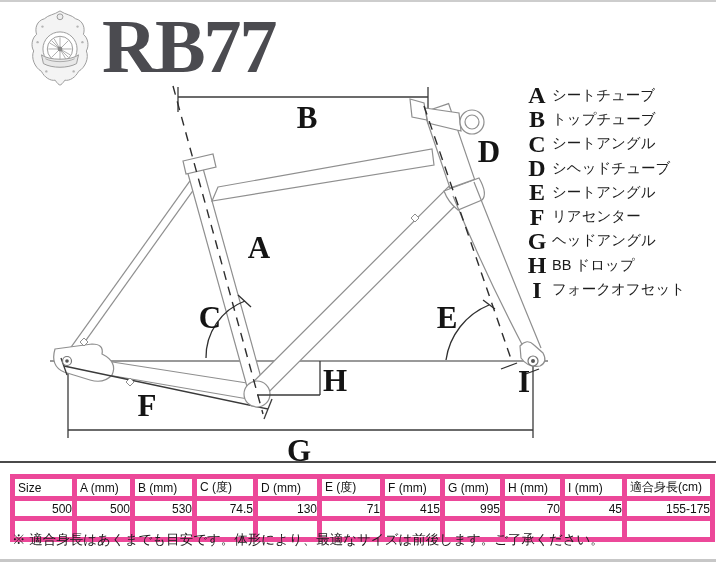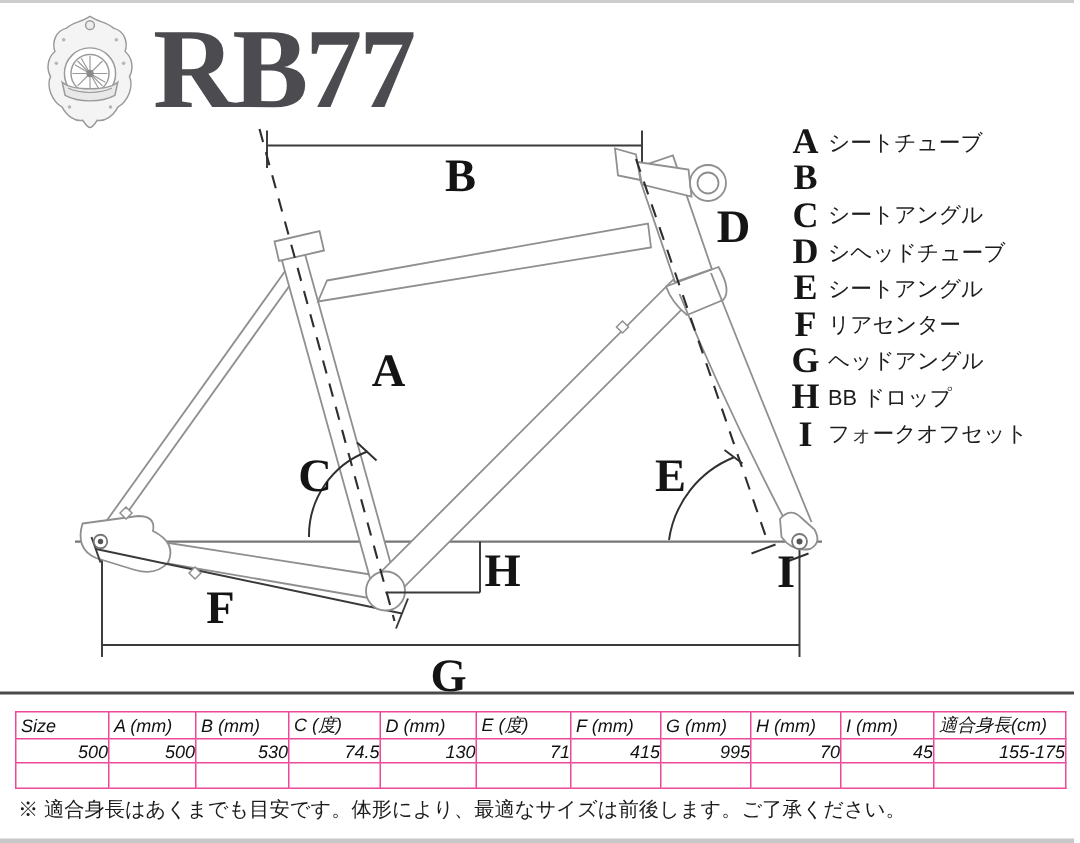--- a/index.html
+++ b/index.html
@@ -25,22 +25,22 @@
   .legend-key{width:30px;text-align:center;font-family:"Liberation Serif",serif;
               font-weight:bold;font-size:24px;color:#161616;line-height:1;}
   .legend-label{font-size:14.5px;color:#1c1c1c;white-space:nowrap;text-align:center;}
 
   
   .rule{position:absolute;left:0;top:461px;width:720px;height:2px;background:#4a4a4a;}
 
   
   table.spec{position:absolute;left:10px;top:474px;border-collapse:collapse;table-layout:fixed;
              font-size:12px;color:#111;}
-  table.spec td{border:1px solid #ec4899;padding:0 0 0 3px;height:14px;overflow:hidden;
-                white-space:nowrap;font-style:italic;}
+  table.spec td{border:5px solid #ec4899;padding:0 0 0 3px;height:14px;overflow:hidden;
+                white-space:nowrap;}
   table.spec tr.vals td{text-align:right;padding:0;height:15px;}
   table.spec tr.blank td{height:16px;}
 
   .footnote{position:absolute;left:12px;top:531px;font-size:13.5px;color:#1c1c1c;}
 </style>
 </head>
 <body>
 
 <div class="page">
   <div class="edge top"></div>
@@ -180,20 +180,21 @@
     <div class="dlabel" style="left:524px;top:381px;">I</div>
   </div>
 
   <div class="legend">
     <div class="legend-row">
       <span class="legend-key">A</span>
       <span class="legend-label">シートチューブ</span>
     </div>
     <div class="legend-row">
       <span class="legend-key">B</span>
+      <span class="legend-label">トップチューブ</span>
     </div>
     <div class="legend-row">
       <span class="legend-key">C</span>
       <span class="legend-label">シートアングル</span>
     </div>
     <div class="legend-row">
       <span class="legend-key">D</span>
       <span class="legend-label">シヘッドチューブ</span>
     </div>
     <div class="legend-row">

